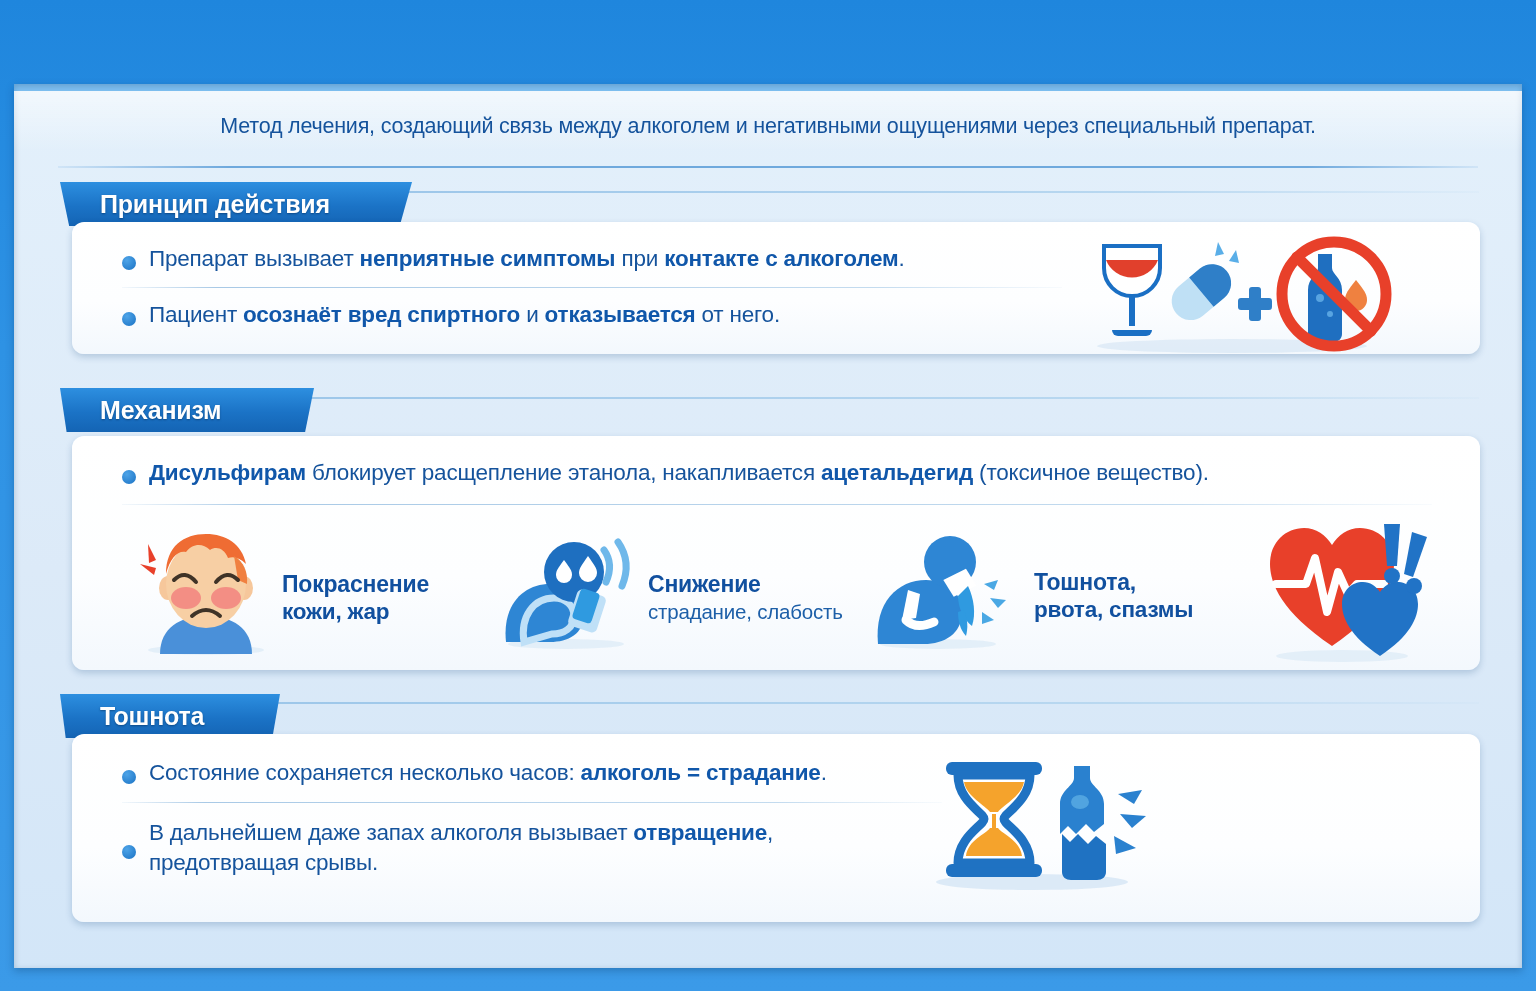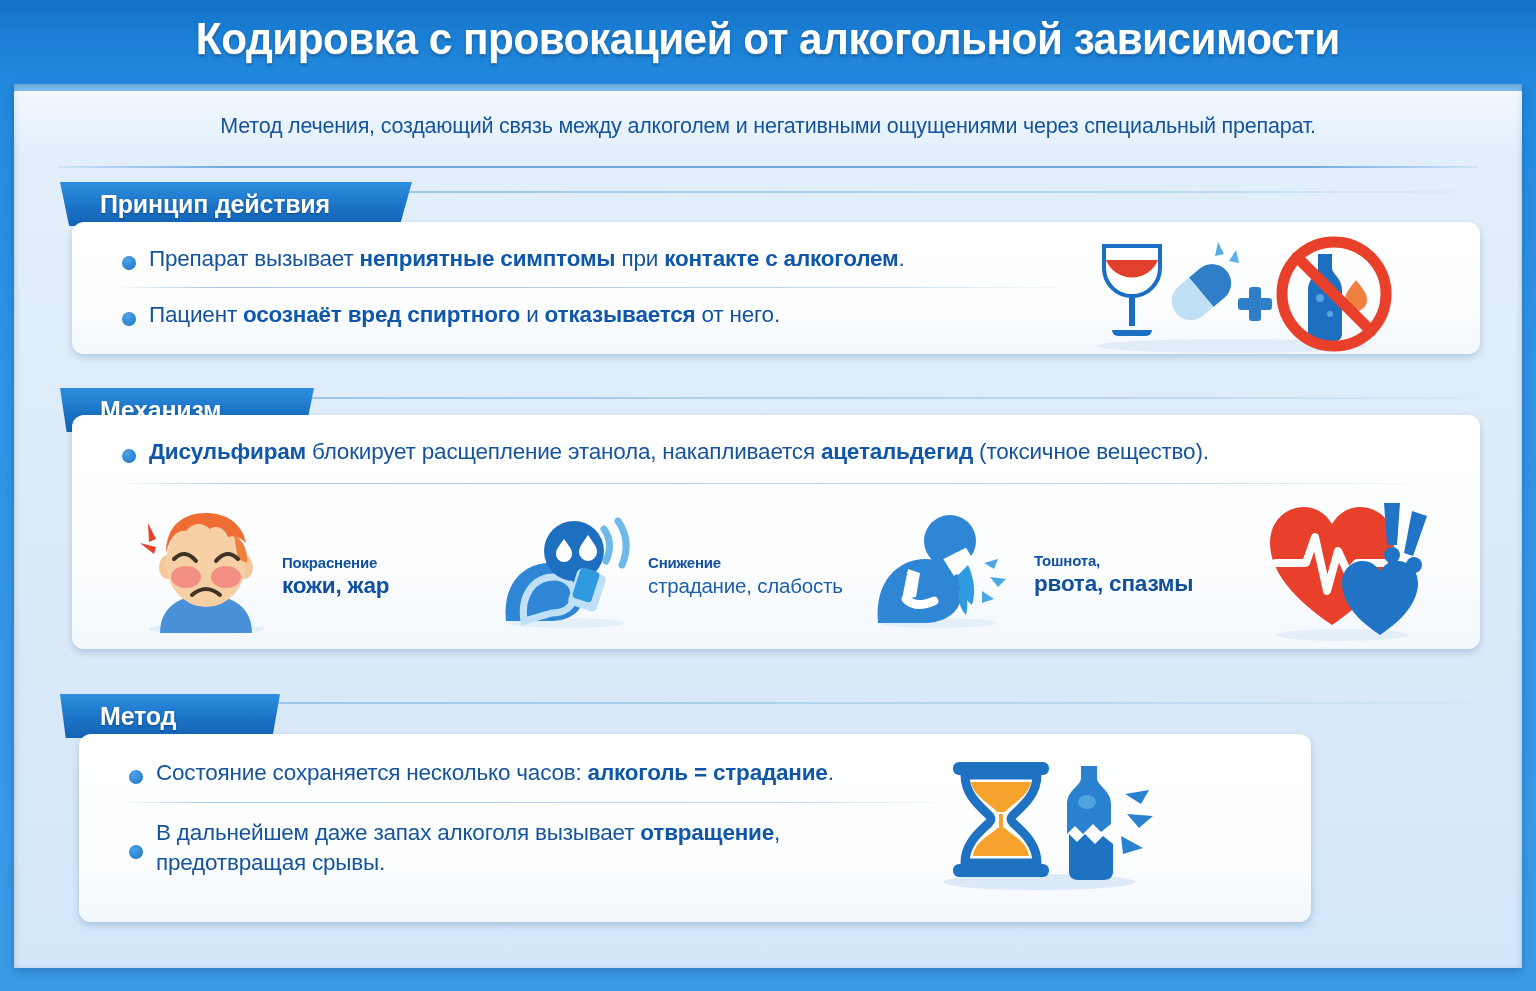--- a/index.html
+++ b/index.html
@@ -94,33 +94,30 @@
     letter-spacing:-0.2px;
   }
   .btext b{color:#1057aa;font-weight:bold;}
   .card-rule{
     position:absolute;height:1px;
     background:linear-gradient(90deg,rgba(150,190,225,.1),#a8c9e6 10%,#c3dbef 80%,rgba(195,219,239,.1));
   }
   
   .symptom{position:absolute;display:flex;align-items:center;}
   .sym-txt{margin-left:8px;line-height:1.22;}
-  .sym-strong{display:block;font-size:15px;font-weight:bold;color:#11509f;letter-spacing:-0.2px;margin-top:16px;}
+  .sym-strong{display:block;font-size:23px;font-weight:bold;color:#11509f;letter-spacing:-0.2px;margin-top:16px;}
   .sym-sub{display:block;font-size:20.5px;color:#1d5fa8;letter-spacing:-0.2px;}
   .sym-sub.bold{font-weight:bold;color:#11509f;font-size:22.5px;}
   svg{display:block;overflow:visible;}
 </style>
 </head>
 <body>
 
 <div class="poster">
 
-  <div class="header">
-    <h1>Кодировка с провокацией от алкогольной зависимости</h1>
-  </div>
 
   <div class="panel">
     <div class="panel-sheen"></div>
 
     <div class="intro">Метод лечения, создающий связь между алкоголем и негативными ощущениями через специальный препарат.</div>
     <div class="intro-rule"></div>
 
     <div class="ribbon-rule" style="left:360px;top:107px;width:1105px;"></div>
     <div class="ribbon" style="left:46px;top:98px;width:352px;">
       <span>Принцип действия</span>
@@ -175,21 +172,21 @@
           <line x1="215" y1="29" x2="289" y2="103" stroke="#e8402a" stroke-width="11" stroke-linecap="round"></line>
         </svg>
       </div>
     </div>
 
     <div class="ribbon-rule" style="left:262px;top:313px;width:1203px;"></div>
     <div class="ribbon" style="left:46px;top:304px;width:254px;text-align:right;">
       <span>Механизм</span>
     </div>
 
-    <div class="card" style="left:58px;top:331px;width:1408px;height:234px;text-decoration:underline;">
+    <div class="card" style="left:58px;top:352px;width:1408px;height:234px;text-decoration:underline;">
 
       <div class="bullet-row" style="left:50px;top:22px;width:1320px;">
         <span class="dot"></span>
         <span class="btext"><b>Дисульфирам</b> блокирует расщепление этанола, накапливается <b>ацетальдегид</b> (токсичное вещество).</span>
       </div>
 
       <div class="card-rule" style="left:50px;top:68px;width:1310px;"></div>
 
       <div class="symptom" style="left:62px;top:90px;">
         <div>
@@ -295,24 +292,24 @@
               <path d="M150 18 l15 5 -14 40 -9 -3 z"></path>
               <circle cx="152" cy="72" r="8"></circle>
             </g>
           </svg>
         </div>
       </div>
     </div>
 
     <div class="ribbon-rule" style="left:230px;top:618px;width:1235px;"></div>
     <div class="ribbon" style="left:46px;top:610px;width:220px;">
-      <span>Метод</span>
-    </div>
-
-    <div class="card" style="left:58px;top:650px;width:1232px;height:188px;margin-left:7px;">
+      <span>Тошнота</span>
+    </div>
+
+    <div class="card" style="left:58px;top:650px;width:1408px;height:188px;">
 
       <div class="bullet-row" style="left:50px;top:24px;width:1000px;">
         <span class="dot"></span>
         <span class="btext">Состояние сохраняется несколько часов: <b>алкоголь = страдание</b>.</span>
       </div>
 
       <div class="card-rule" style="left:50px;top:68px;width:820px;"></div>
 
       <div class="bullet-row" style="left:50px;top:84px;width:900px;">
         <span class="dot"></span>

